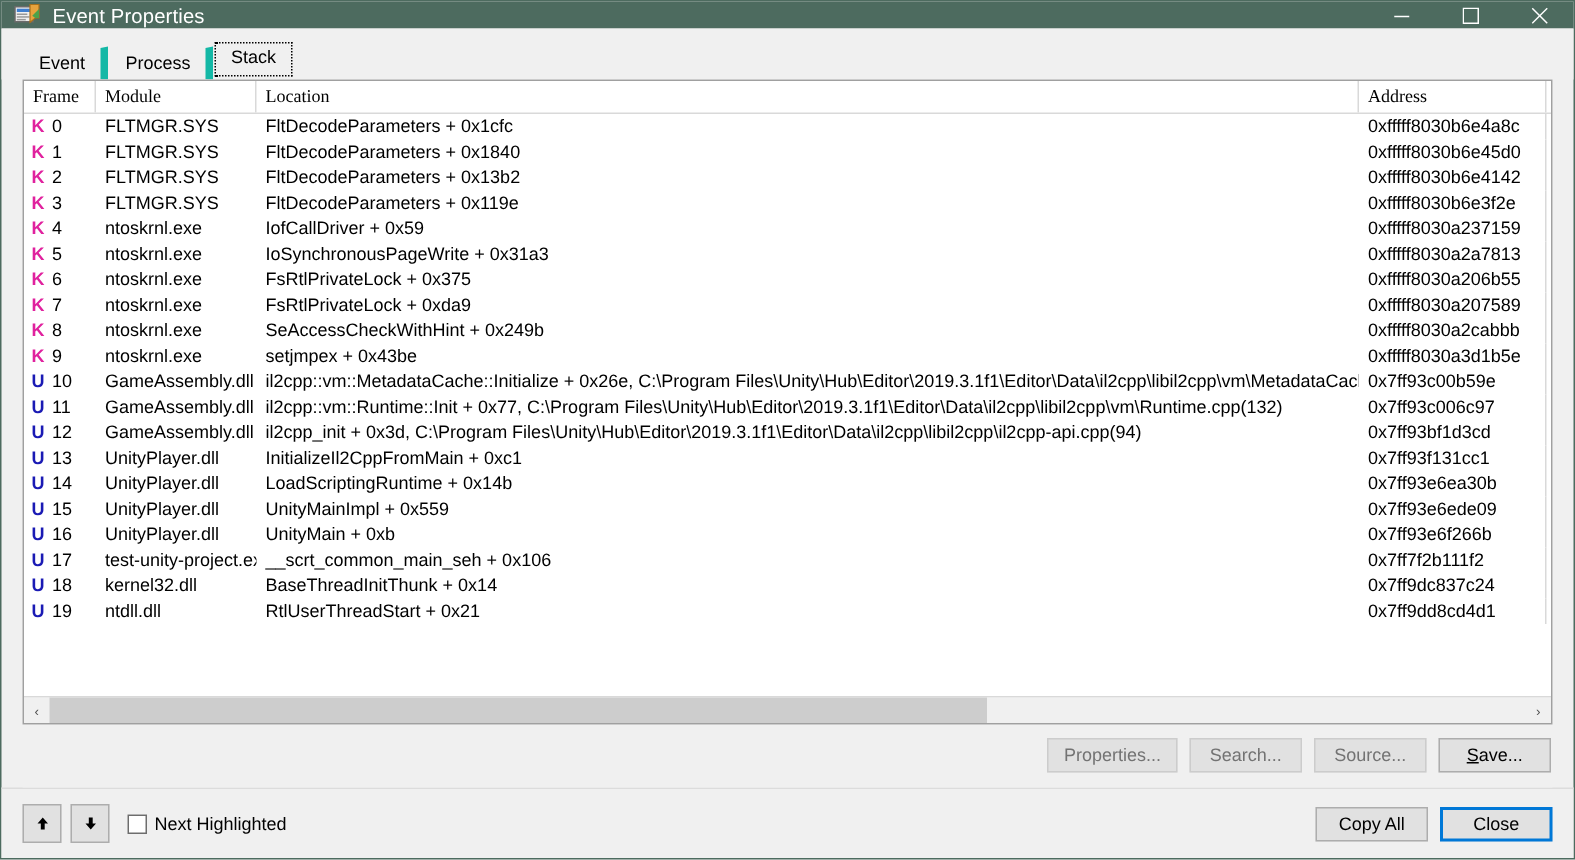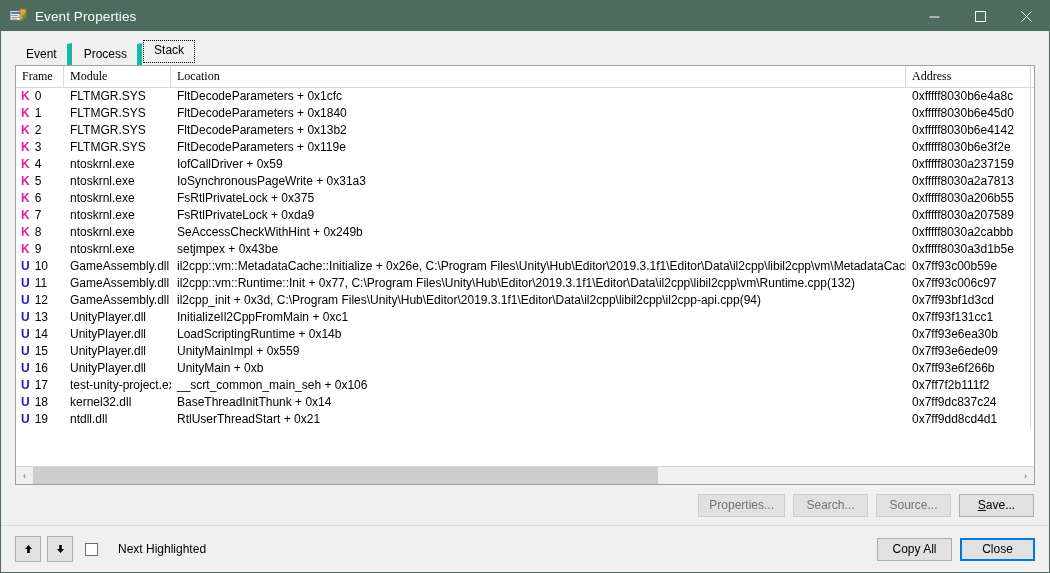--- a/index.html
+++ b/index.html
@@ -24,21 +24,21 @@
     box-sizing: border-box;
     border: 1px solid #4d6b5f;
     background: #f0f0f0;
     display: flex;
     flex-direction: column;
     position: relative;
   }
 
   
   .titlebar {
-    height: 30px;
+    height: 18px;
     background: #4d6b5f;
     display: flex;
     align-items: center;
     flex: 0 0 auto;
     user-select: none;
   }
   .title-icon {
     width: 18px;
     height: 18px;
     margin-left: 8px;
@@ -266,21 +266,21 @@
     align-items: center;
     justify-content: center;
     margin-right: 6px;
     color: #000;
     font-size: 11px;
   }
   .chk-wrap {
     display: flex;
     align-items: center;
     margin-left: 6px;
-    gap: 20px;
+    gap: 5px;
     font-size: 12px;
   }
   .chkbox {
     width: 13px;
     height: 13px;
     box-sizing: border-box;
     border: 1px solid #6d6d6d;
     background: #ffffff;
   }
   .footer-spacer { flex: 1 1 auto; }

